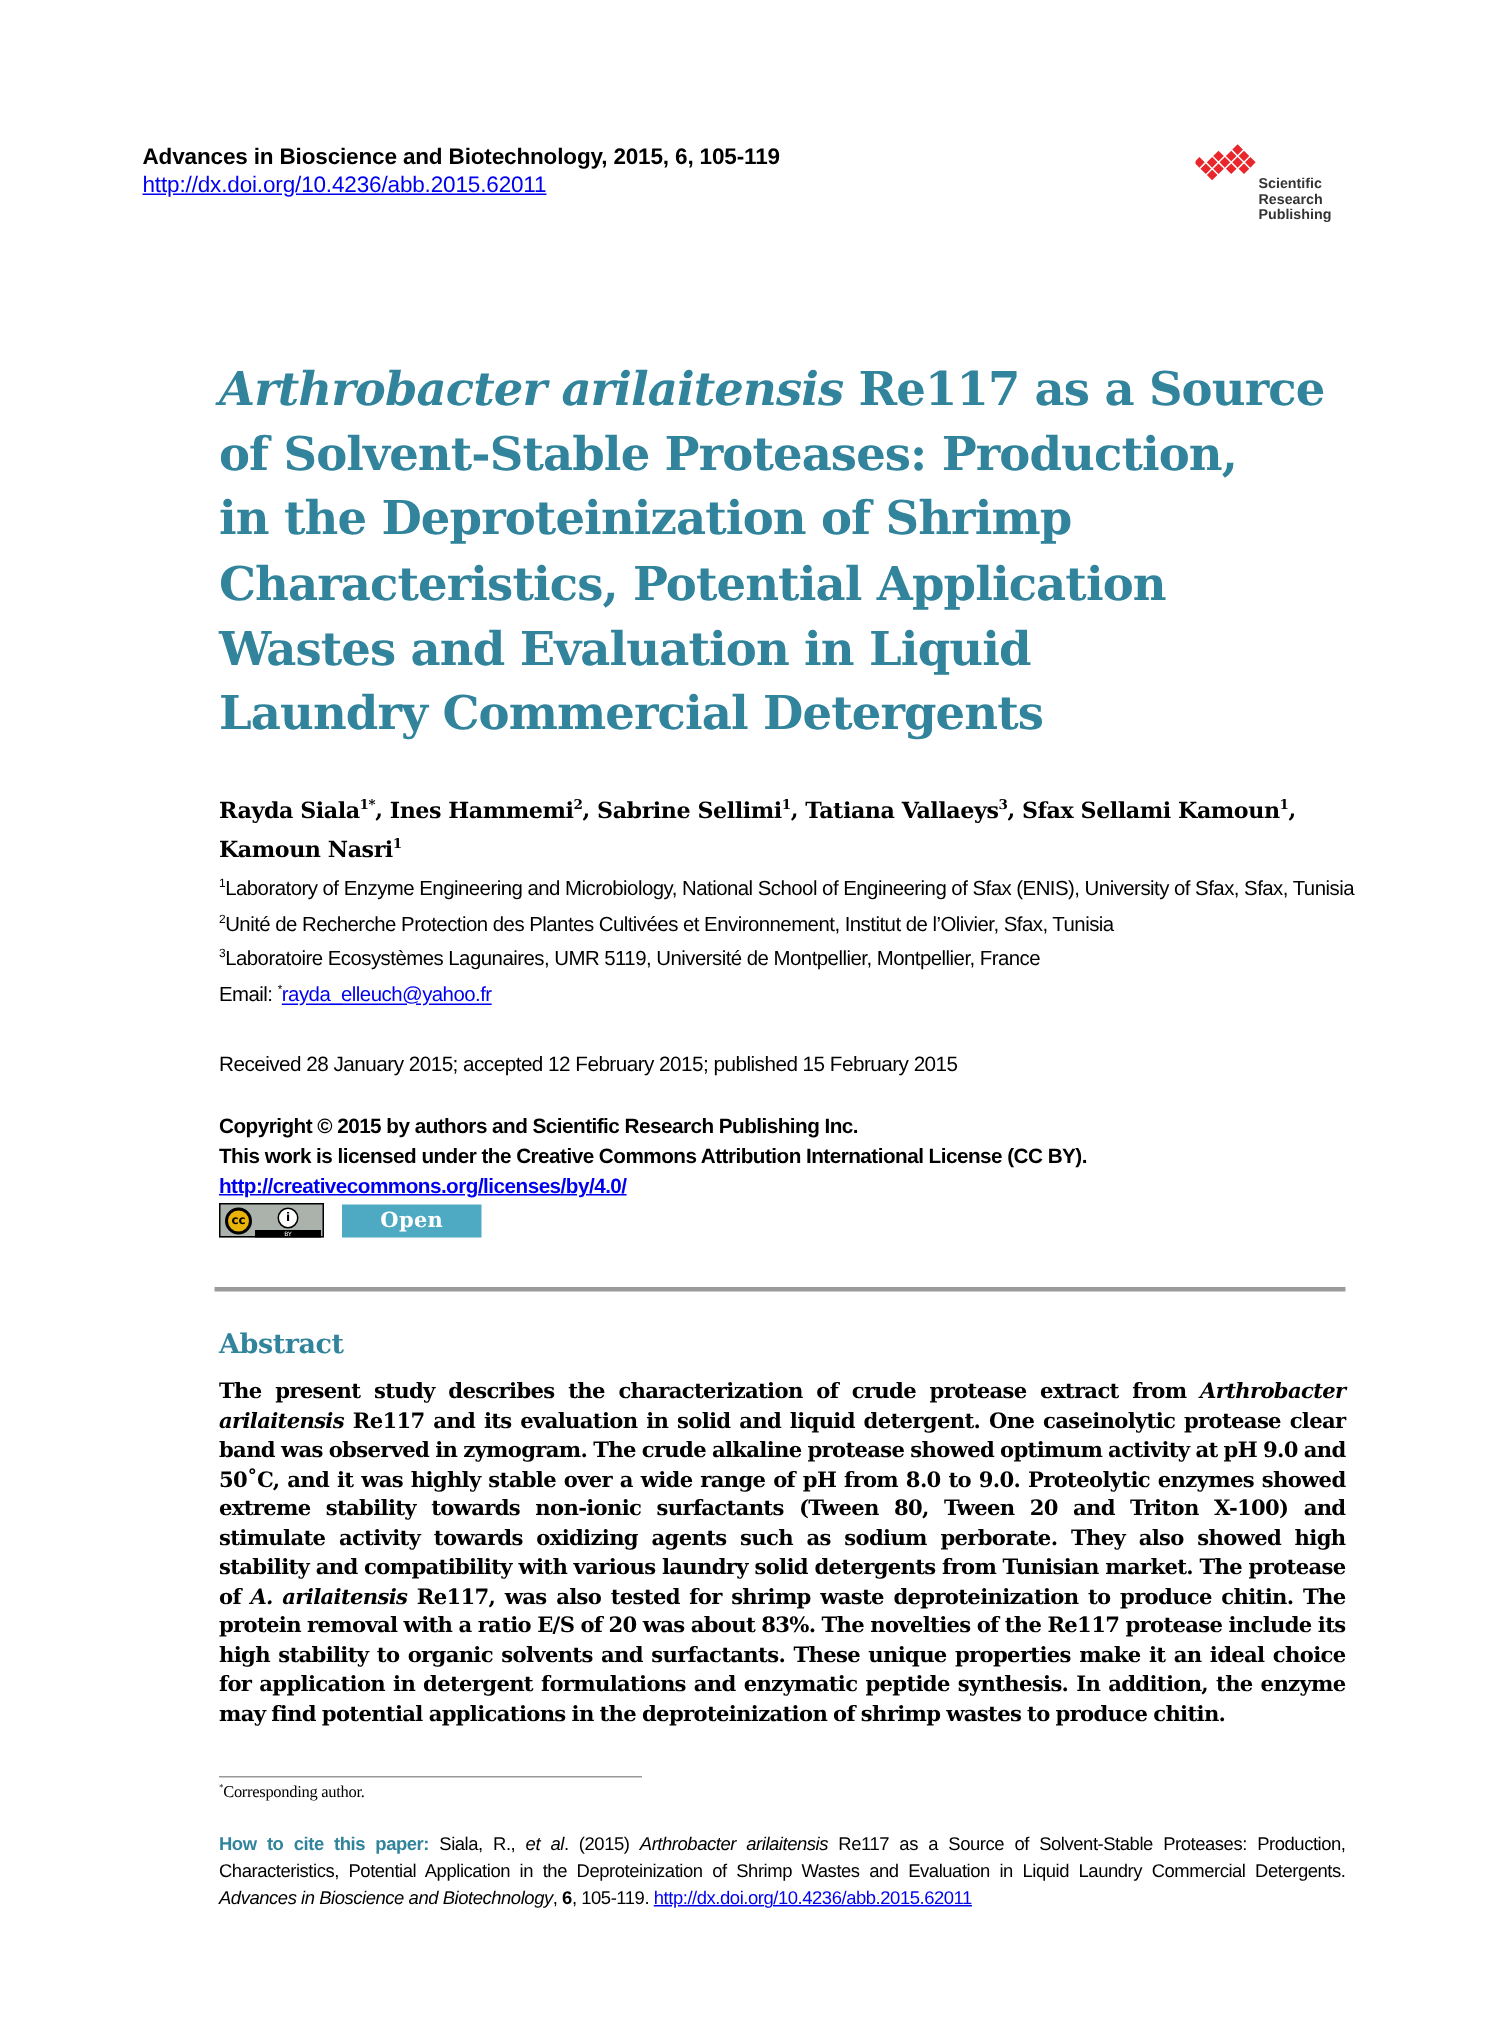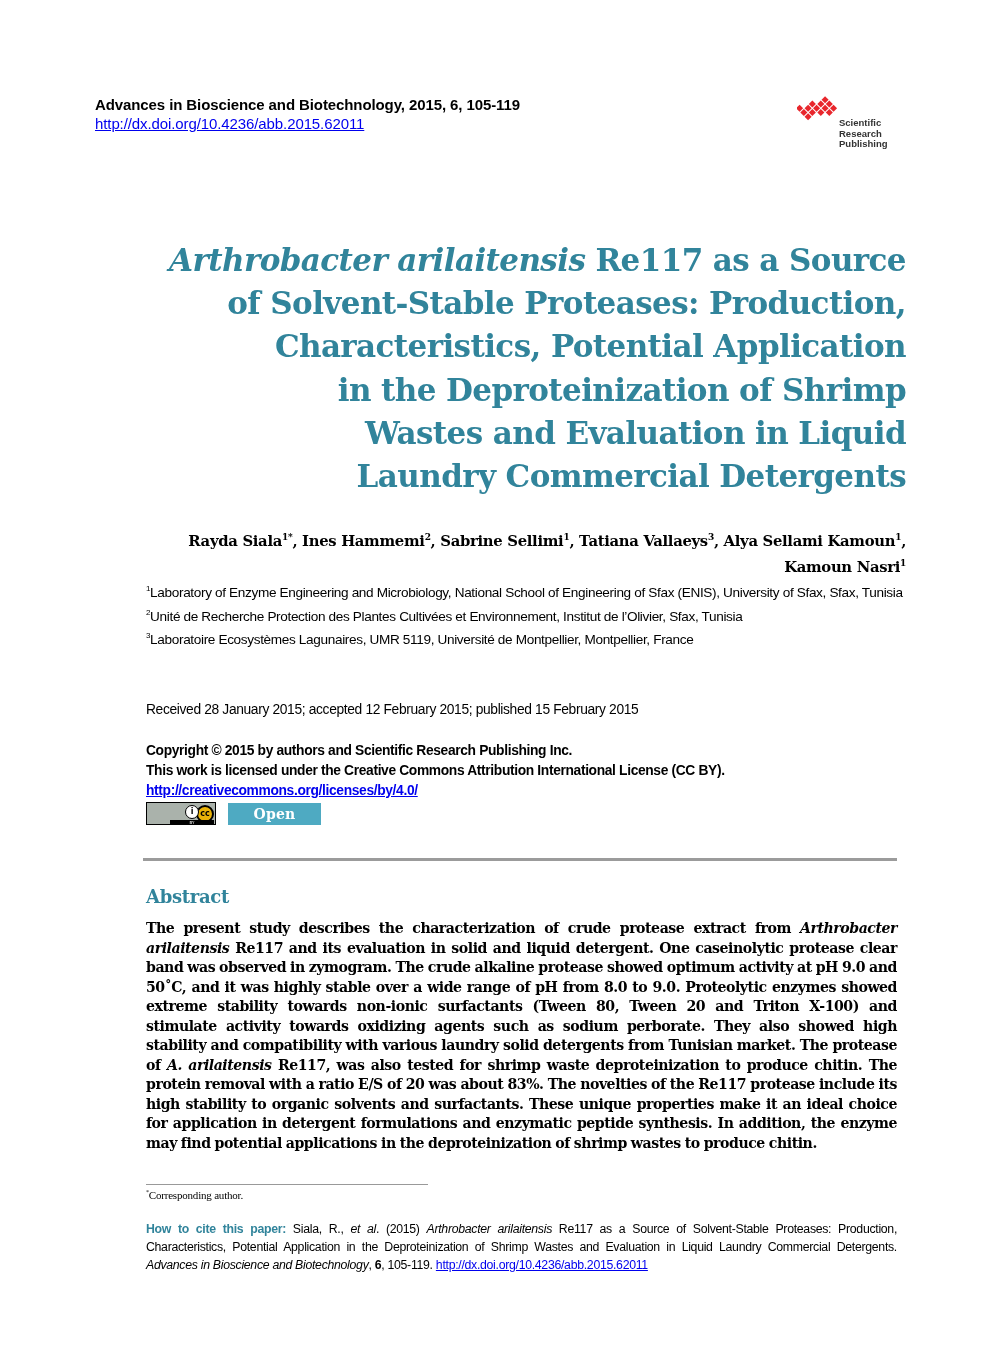--- a/index.html
+++ b/index.html
@@ -1,18 +1,18 @@
 <!DOCTYPE html>
 <html><head>
 <meta charset="utf-8">
 <style>
   html, body { margin: 0; padding: 0; background: #ffffff; }
   body { width: 992px; height: 1347px; position: relative; overflow: hidden; color: #000; }
   .sans { font-family: "Liberation Sans", "DejaVu Sans", sans-serif; }
-  .serif { font-family: "DejaVu Serif", "Liberation Serif", serif; text-align: right; }
+  .serif { font-family: "DejaVu Serif", "Liberation Serif", serif; }
   .lserif { font-family: "Liberation Serif", "DejaVu Serif", serif; }
   a { color: #0000ee; text-decoration: underline; }
 
   .header { position: absolute; left: 95px; top: 96px; font-size: 15px; line-height: 18.5px; letter-spacing: -0.1px; }
   .header .journal { font-weight: bold; }
   .logo { position: absolute; left: 797px; top: 95px; width: 105px; height: 42px; }
   .logo .mark { position: absolute; left: 0; top: 0; width: 42px; height: 42px; }
   .logo .name { position: absolute; left: 42px; top: 23px; font-size: 9.5px; line-height: 10.5px; font-weight: bold; color: #333; }
 
   .title { position: absolute; left: 146px; top: 239px; width: 760px; font-size: 31px; line-height: 43.2px; font-weight: bold; color: #31849b; letter-spacing: -0.6px; }
@@ -23,21 +23,21 @@
 
   .affils { position: absolute; left: 146px; top: 579px; width: 760px; font-size: 13.6px; line-height: 20.2px; letter-spacing: -0.35px; }
   .affils sup { font-size: 8px; }
   .email-row sup { font-size: 8px; }
 
   .dates { position: absolute; left: 146px; top: 702px; font-size: 13.8px; letter-spacing: -0.35px; }
   .copy { position: absolute; left: 146px; top: 741px; font-size: 13.8px; line-height: 20.2px; letter-spacing: -0.35px; font-weight: bold; }
 
   .badges { position: absolute; left: 146px; top: 802px; height: 24px; }
   .cc-badge { position: absolute; left: 0; top: 0; width: 70px; height: 23px; background: #aab2ab; border: 1px solid #000; box-sizing: border-box; }
-  .cc-badge .cc { position: absolute; left: 3px; top: 2px; width: 18px; height: 18px; border-radius: 50%; background: #eab308; border: 2px solid #000; box-sizing: border-box; font: bold 8px "DejaVu Sans", sans-serif; text-align: center; line-height: 14px; margin-left: 46px; }
+  .cc-badge .cc { position: absolute; left: 3px; top: 2px; width: 18px; height: 18px; border-radius: 50%; background: #eab308; border: 2px solid #000; box-sizing: border-box; font: bold 8px "DejaVu Sans", sans-serif; text-align: center; line-height: 14px; }
   .cc-badge .by { position: absolute; left: 38px; top: 2px; width: 14px; height: 14px; border-radius: 50%; background: #fff; border: 1.5px solid #000; box-sizing: border-box; font: bold 8px "DejaVu Sans", sans-serif; text-align: center; line-height: 11px; }
   .cc-badge .by-strip { position: absolute; left: 23px; top: 17px; width: 44px; height: 5px; background: #000; color: #fff; font: 4px "DejaVu Sans", sans-serif; text-align: center; line-height: 5px; }
   .oa-badge { position: absolute; left: 82px; top: 1px; width: 93px; height: 22px; background: #4eaac2; color: #fff; font-size: 14px; font-weight: bold; line-height: 22px; text-align: center; letter-spacing: 0.2px; }
 
   .rule { position: absolute; left: 143px; top: 858px; width: 754px; height: 3px; background: #9b9b9b; }
 
   .abstract-h { position: absolute; left: 146px; top: 886px; font-size: 18px; font-weight: bold; color: #31849b; letter-spacing: -0.3px; }
   .abstract { position: absolute; left: 146px; top: 919px; width: 751px; font-size: 14.1px; line-height: 19.55px; font-weight: bold; text-align: justify; letter-spacing: -0.45px; word-spacing: -0.5px; }
 
   .fn-rule { position: absolute; left: 146px; top: 1184px; width: 282px; height: 1px; background: #999; }
@@ -77,39 +77,42 @@
   <div class="name">
     <div>Scientific</div>
     <div>Research</div>
     <div>Publishing</div>
   </div>
 </div>
 
 <div class="title serif">
   <div><em>Arthrobacter arilaitensis</em> <span>Re117 as a Source</span></div>
   <div>of Solvent-Stable Proteases: Production,</div>
+  <div>in the Deproteinization of Shrimp</div>
   <div>Characteristics, Potential Application</div>
-  <div>in the Deproteinization of Shrimp</div>
   <div>Wastes and Evaluation in Liquid</div>
   <div>Laundry Commercial Detergents</div>
 </div>
 
 <div class="authors serif">
   <span><span>Rayda Siala</span><sup>1*</sup></span>,
   <span><span>Ines Hammemi</span><sup>2</sup></span>,
   <span><span>Sabrine Sellimi</span><sup>1</sup></span>,
   <span><span>Tatiana Vallaeys</span><sup>3</sup></span>,
-  <span><span>Alya Sellami Kamoun</span><sup>1</sup></span>,<br>
+  <span><span>Sfax Sellami Kamoun</span><sup>1</sup></span>,<br>
   <span><span>Kamoun Nasri</span><sup>1</sup></span>
 </div>
 
 <div class="affils sans">
   <div><sup>1</sup><span>Laboratory of Enzyme Engineering and Microbiology, National School of Engineering of Sfax (ENIS), University of Sfax, Sfax, Tunisia</span></div>
   <div><sup>2</sup><span>Unité de Recherche Protection des Plantes Cultivées et Environnement, Institut de l’Olivier, Sfax, Tunisia</span></div>
   <div><sup>3</sup><span>Laboratoire Ecosystèmes Lagunaires, UMR 5119, Université de Montpellier, Montpellier, France</span></div>
+  <div class="email-row">
+    <span>Email: </span><sup>*</sup><a>rayda_elleuch@yahoo.fr</a>
+  </div>
 </div>
 
 <div class="dates sans">Received 28 January 2015; accepted 12 February 2015; published 15 February 2015</div>
 
 <div class="copy sans">
   <div>Copyright © 2015 by authors and Scientific Research Publishing Inc.</div>
   <div>This work is licensed under the Creative Commons Attribution International License (CC BY).</div>
   <div><a>http://creativecommons.org/licenses/by/4.0/</a></div>
 </div>
 

